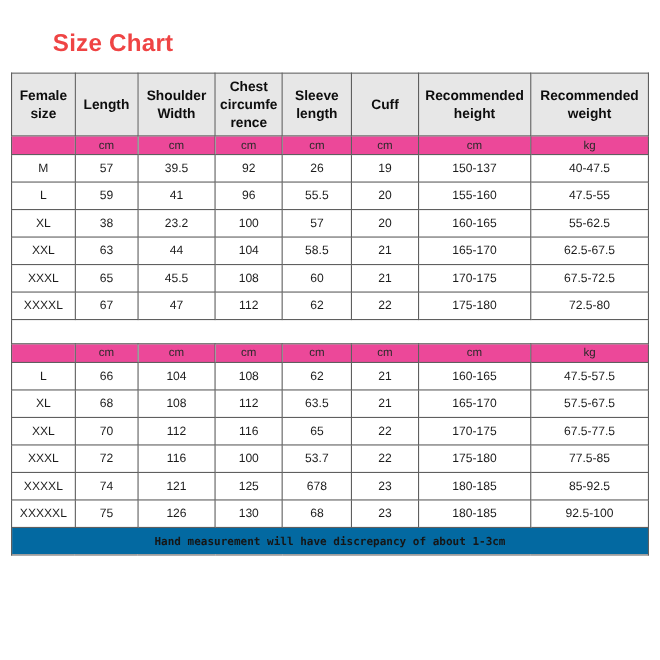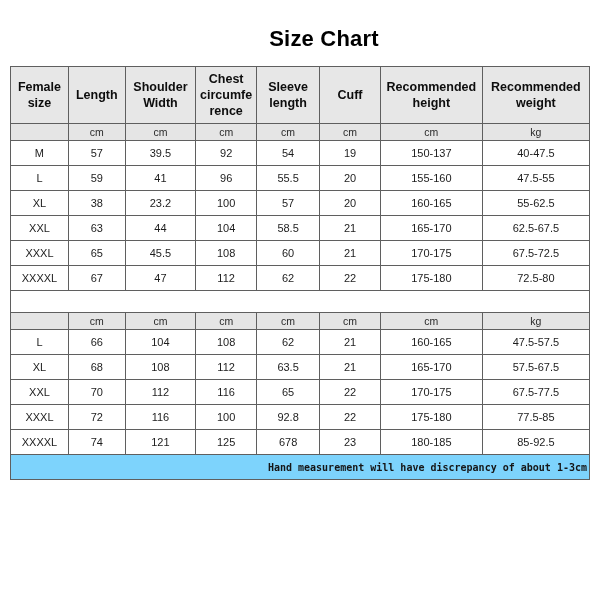--- a/index.html
+++ b/index.html
@@ -12,24 +12,24 @@
     color: #1c1c1c;
   }
   .page {
     width: 600px;
     height: 600px;
     box-sizing: border-box;
     padding-top: 26px;
   }
   .title {
     margin: 0 0 14px 0;
-    text-align: center;
+    text-align: left;
     font-size: 22px;
     font-weight: bold;
-    color: #000000;
+    color: #ef4444;
     letter-spacing: 0.2px;
     padding-left: 48px;
   }
   table.chart {
     width: 580px;
     margin: 14px auto;
     border-collapse: collapse;
     table-layout: fixed;
   }
   table.chart th, table.chart td {
@@ -42,42 +42,41 @@
   tr.hdr th {
     background: #e7e7e7;
     font-size: 12.5px;
     font-weight: bold;
     line-height: 1.3;
     height: 56px;
     white-space: pre-line;
     color: #0d0d0d;
   }
   tr.unit td {
-    background: #e5e5e5;
+    background: #ec4899;
     font-size: 10.5px;
     height: 16px;
     color: #2a2a2a;
   }
   tr.data td {
     font-size: 11px;
     height: 24px;
     background: #ffffff;
   }
   tr.spacer td {
     height: 21px;
     background: #ffffff;
   }
   tr.note-row td {
     height: 24px;
-    background: #7dd3fc;
+    background: #0369a1;
     font-family: "DejaVu Sans Mono", "Liberation Mono", monospace;
     font-size: 10px;
     font-weight: bold;
     color: #161616;
-    text-align: right;
   }
 </style>
 </head>
 <body>
 
 <div class="page">
   <h1 class="title">Size Chart</h1>
 
   <table class="chart">
     <colgroup>
@@ -117,21 +116,21 @@
         <td>cm</td>
         <td>cm</td>
         <td>cm</td>
         <td>kg</td>
       </tr>
       <tr class="data">
         <td>M</td>
         <td>57</td>
         <td>39.5</td>
         <td>92</td>
-        <td>54</td>
+        <td>26</td>
         <td>19</td>
         <td>150-137</td>
         <td>40-47.5</td>
       </tr>
       <tr class="data">
         <td>L</td>
         <td>59</td>
         <td>41</td>
         <td>96</td>
         <td>55.5</td>
@@ -222,34 +221,44 @@
         <td>65</td>
         <td>22</td>
         <td>170-175</td>
         <td>67.5-77.5</td>
       </tr>
       <tr class="data">
         <td>XXXL</td>
         <td>72</td>
         <td>116</td>
         <td>100</td>
-        <td>92.8</td>
+        <td>53.7</td>
         <td>22</td>
         <td>175-180</td>
         <td>77.5-85</td>
       </tr>
       <tr class="data">
         <td>XXXXL</td>
         <td>74</td>
         <td>121</td>
         <td>125</td>
         <td>678</td>
         <td>23</td>
         <td>180-185</td>
         <td>85-92.5</td>
       </tr>
+      <tr class="data">
+        <td>XXXXXL</td>
+        <td>75</td>
+        <td>126</td>
+        <td>130</td>
+        <td>68</td>
+        <td>23</td>
+        <td>180-185</td>
+        <td>92.5-100</td>
+      </tr>
 
       <tr class="note-row">
         <td colspan="8">Hand measurement will have discrepancy of about 1-3cm</td>
       </tr>
     </tbody>
   </table>
 </div>
 
 </body></html>

